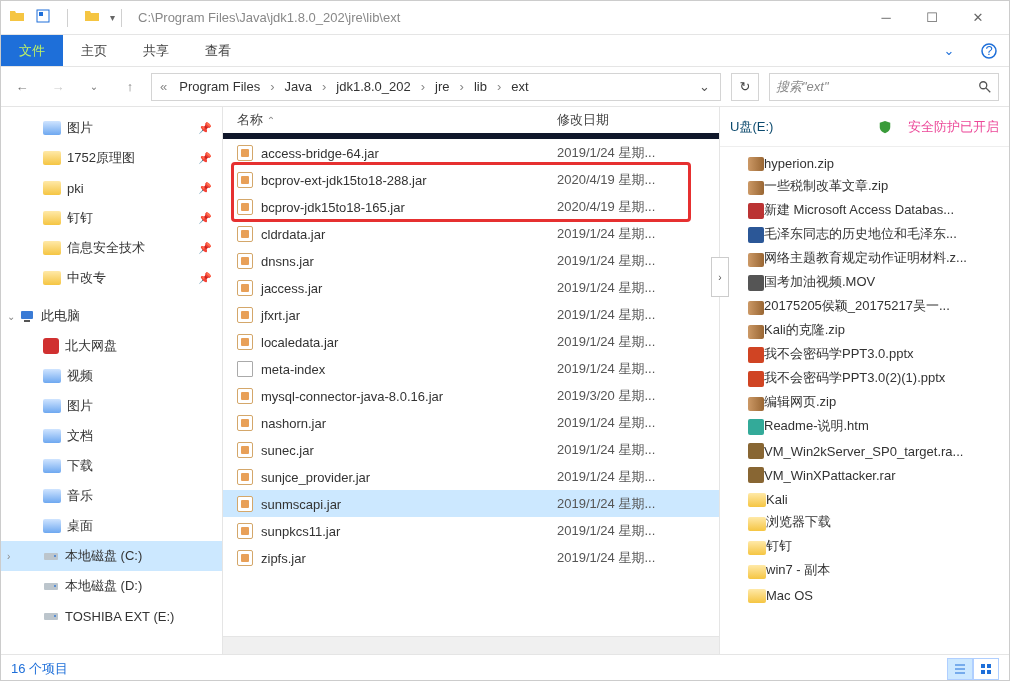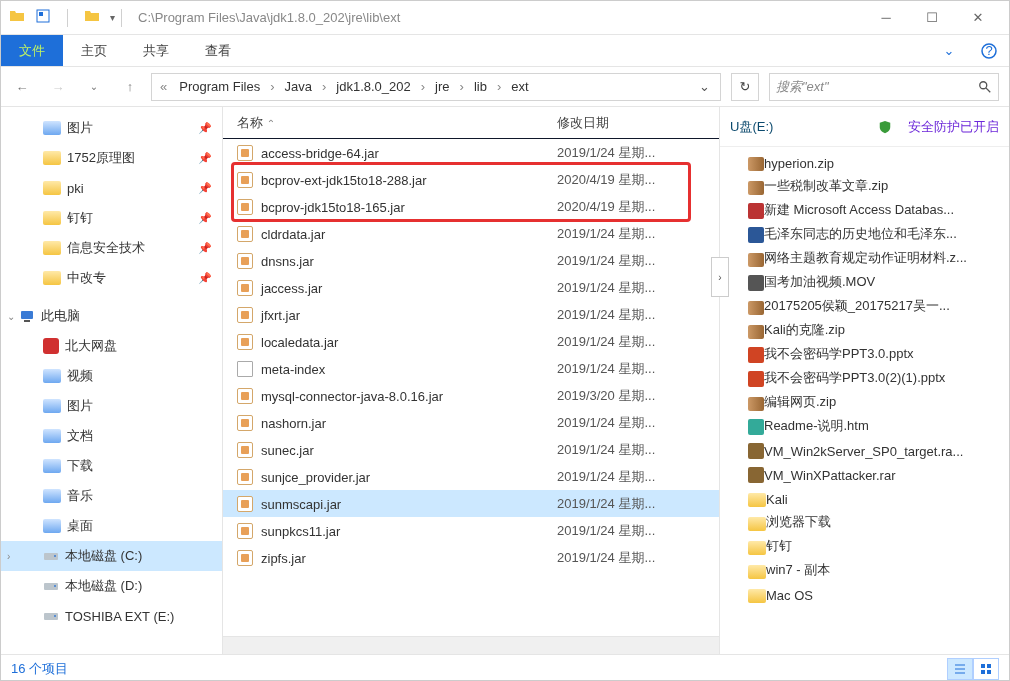--- a/index.html
+++ b/index.html
@@ -44,37 +44,37 @@
 .nav-item { display: flex; align-items: center; height: 30px; padding: 0 8px 0 24px; gap: 6px; cursor: pointer; position: relative; }
 .nav-item.selected { background: #cce8ff; }
 .nav-item .pin { position: absolute; right: 10px; color: #888; font-size: 11px; }
 .nav-item .expander { position: absolute; left: 6px; color: #888; font-size: 10px; }
 .nav-item.header { padding-left: 18px; font-weight: normal; }
 .nav-item.level2 { padding-left: 42px; }
 .nav-gap { height: 8px; }
 
 
 .filepane { flex: 1; min-width: 0; display: flex; flex-direction: column; position: relative; }
-.file-header { height: 32px; display: flex; align-items: center; border-bottom: 1px solid #0f172a; color: #444; padding-left: 14px; }
+.file-header { height: 32px; display: flex; align-items: center; border-bottom: 6px solid #0f172a; color: #444; padding-left: 14px; }
 .file-header .col-name { width: 320px; }
 .file-header .col-date { flex: 1; }
 .file-list { flex: 1; overflow-y: auto; position: relative; }
 .file-row { display: flex; align-items: center; height: 27px; padding-left: 14px; cursor: pointer; }
 .file-row.selected { background: #cce8ff; }
 .file-row .fname { width: 320px; display: flex; align-items: flex-end; gap: 8px; white-space: nowrap; }
 .file-row .fdate { color: #555; white-space: nowrap; }
 .highlight-box { position: absolute; left: 8px; width: 460px; border: 3px solid #e63030; border-radius: 4px; pointer-events: none; z-index: 5; }
 
 .hscroll { height: 18px; background: #f0f0f0; border-top: 1px solid #e5e5e5; }
 
 
 .detailspane { width: 290px; border-left: 1px solid #e5e5e5; display: flex; flex-direction: column; position: relative; }
 .dp-header { height: 40px; display: flex; align-items: center; padding: 0 10px; gap: 6px; border-bottom: 1px solid #eee; }
 .dp-header .drive-name { color: #0c4a6e; }
-.dp-header .security { color: #6d28d9; margin-left: auto; font-size: 12px; display: flex; align-items: center; gap: 16px; }
+.dp-header .security { color: #ec4899; margin-left: auto; font-size: 12px; display: flex; align-items: center; gap: 16px; }
 .dp-subheader { height: 32px; display: flex; align-items: center; padding: 0 10px; border-bottom: 1px solid #eee; color: #444; }
 .dp-subheader .gear { margin-left: auto; color: #aaa; }
 .dp-list { flex: 1; overflow-y: auto; padding-bottom: 10px; }
 .dp-item { display: flex; align-items: flex-end; height: 24px; padding: 0 0 0 28px; cursor: pointer; white-space: nowrap; overflow: hidden; text-overflow: ellipsis; }
 .dp-slide { position: absolute; left: -9px; top: 150px; width: 18px; height: 40px; background: #fff; border: 1px solid #ccc; display: flex; align-items: center; justify-content: center; color: #555; font-size: 10px; cursor: pointer; }
 
 
 .statusbar { height: 28px; border-top: 1px solid #e5e5e5; display: flex; align-items: center; padding: 0 10px; color: #1e6fd9; }
 .statusbar .view-btns { margin-left: auto; display: flex; gap: 0; }
 .statusbar .view-btns .vb { width: 26px; height: 22px; border: 1px solid #b0cfff; display: flex; align-items: center; justify-content: center; color: #1e6fd9; }

